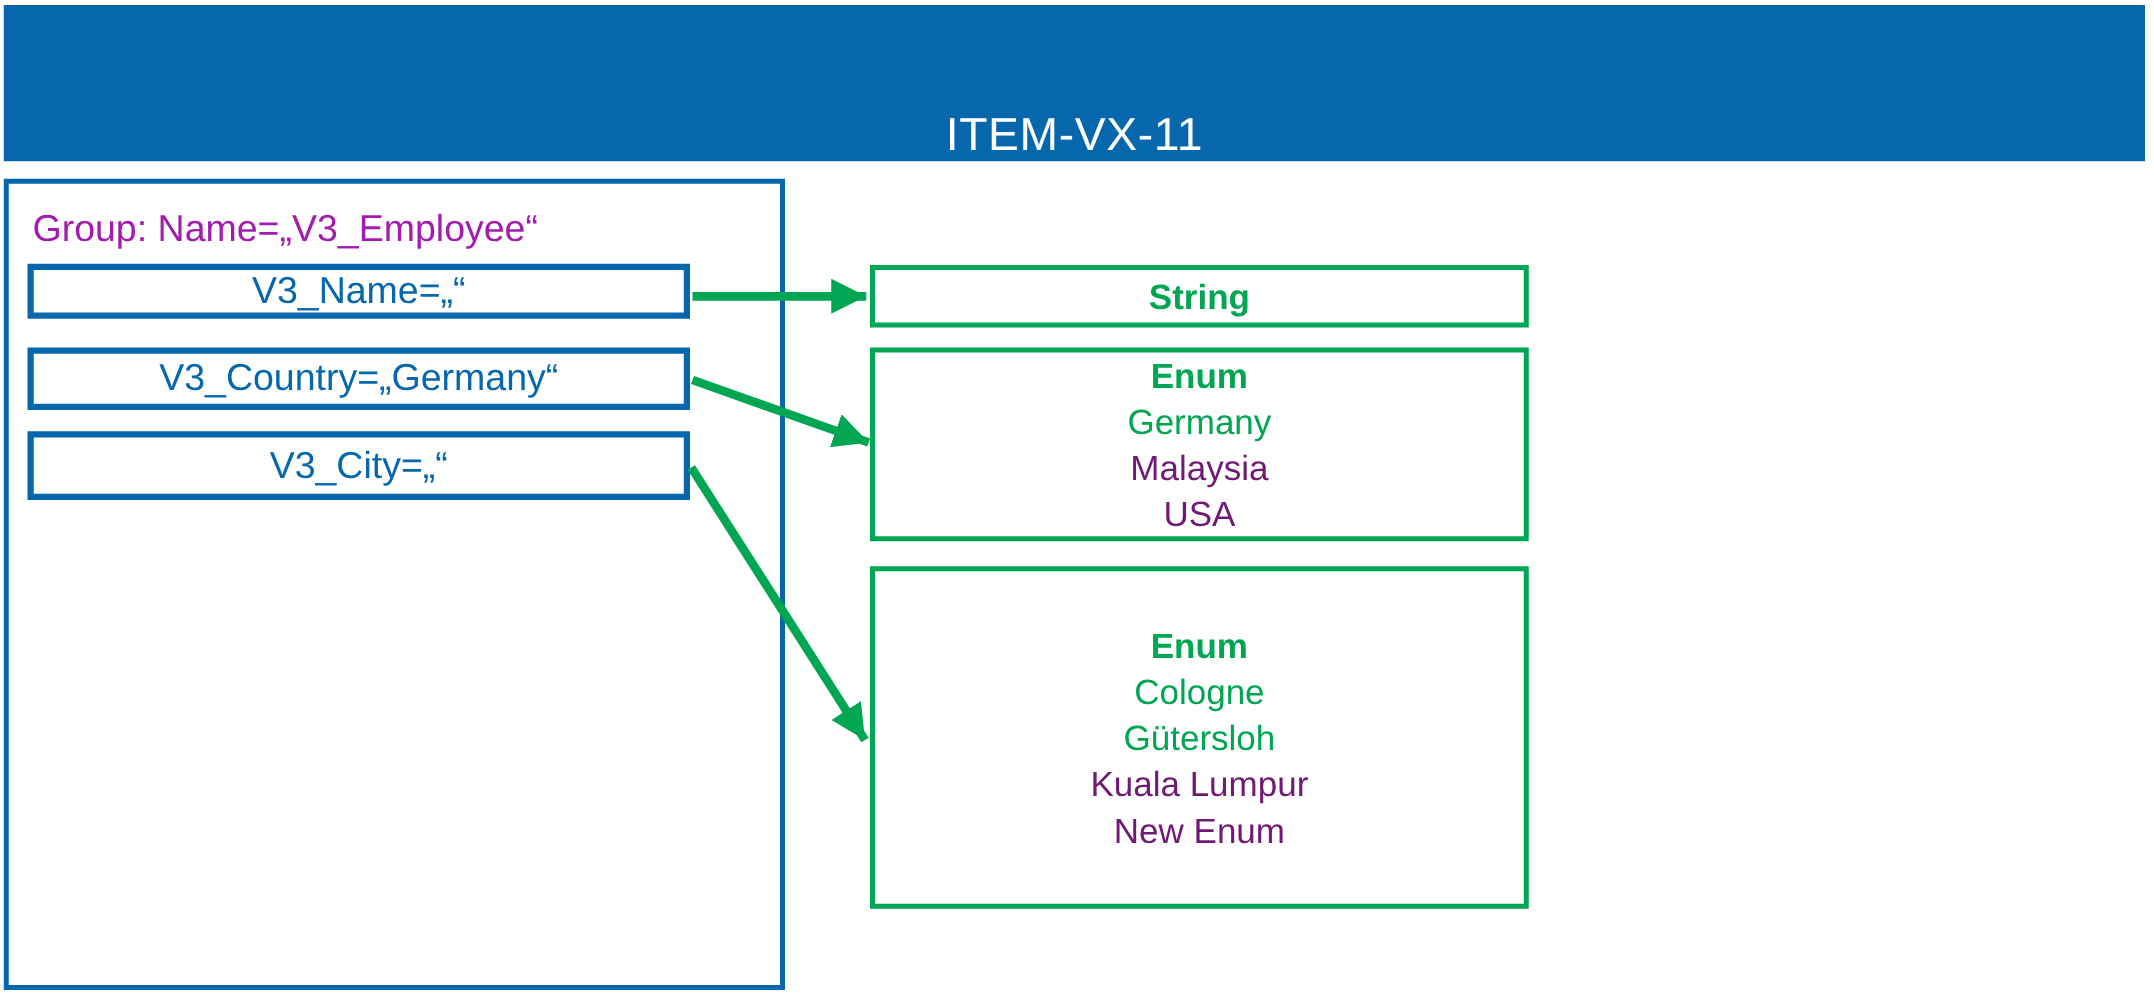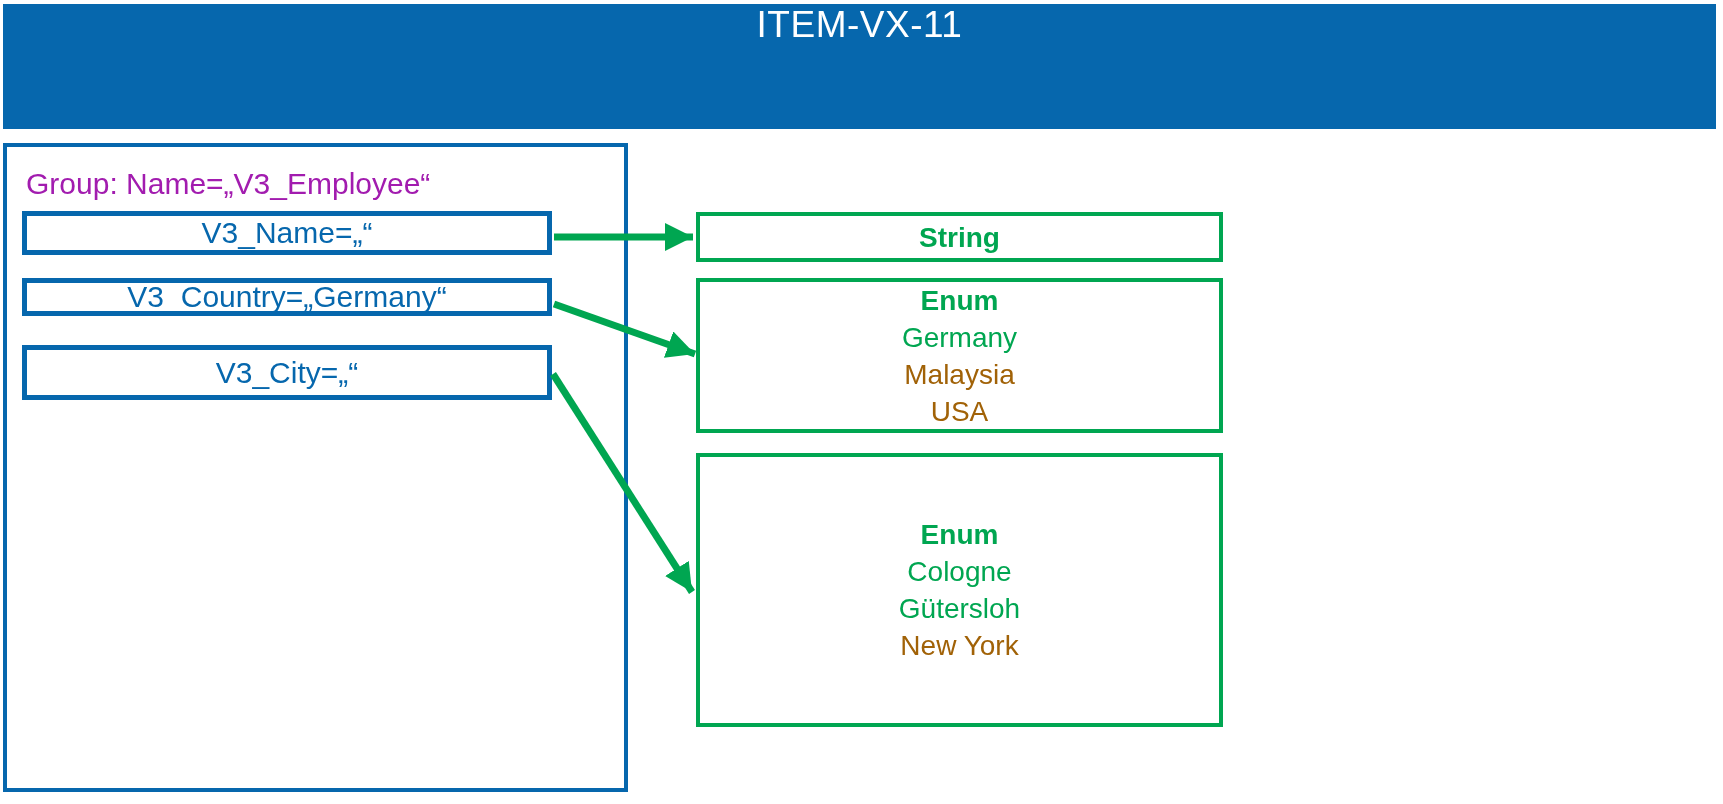--- a/index.html
+++ b/index.html
@@ -10,21 +10,21 @@
     background: #ffffff;
     font-family: "Liberation Sans", sans-serif;
     overflow: hidden;
   }
   
   .title-bar {
     position: absolute;
     left: 3px; top: 4px;
     width: 1713px; height: 125px;
     background: #0667ad;
-    display: flex; align-items: flex-start; justify-content: center;
+    display: flex; align-items: flex-end; justify-content: center;
   }
   .title-bar .title {
     color: #ffffff;
     font-size: 37px;
     letter-spacing: 0.5px;
     white-space: nowrap;
   }
   
   .group-box {
     position: absolute;
@@ -49,21 +49,21 @@
     width: 530px;
     border: 5px solid #0667ad;
     box-sizing: border-box;
     background: #ffffff;
     display: flex; align-items: center; justify-content: center;
     color: #0667ad;
     font-size: 30px;
     white-space: nowrap;
   }
   .field.f1 { top: 211px; height: 44px; }
-  .field.f2 { top: 278px; height: 38px; }
+  .field.f2 { top: 278px; height: 50px; }
   .field.f3 { top: 345px; height: 55px; justify-content: center; }
   
   .type-box {
     position: absolute;
     left: 696px;
     width: 527px;
     border: 4px solid #00a651;
     box-sizing: border-box;
     background: #ffffff;
     display: flex; flex-direction: column;
@@ -71,21 +71,21 @@
     color: #00a651;
     font-size: 28px;
     line-height: 37px;
     text-align: center;
   }
   .type-box.string-box { top: 212px; height: 50px; }
   .type-box.enum-country { top: 278px; height: 155px; }
   .type-box.enum-city { top: 453px; height: 274px; }
   .type-header { font-weight: bold; }
   .enum-value { white-space: nowrap; }
-  .enum-value.muted { color: #a16207; }
+  .enum-value.muted { color: #701a75; }
   
   svg.arrows {
     position: absolute;
     left: 0; top: 0;
     width: 1723px; height: 804px;
     pointer-events: none;
   }
 </style>
 </head>
 <body>
@@ -117,21 +117,22 @@
     <div class="type-header">Enum</div>
     <div class="enum-value">Germany</div>
     <div class="enum-value muted">Malaysia</div>
     <div class="enum-value muted">USA</div>
   </div>
 
   <div class="type-box enum-city">
     <div class="type-header">Enum</div>
     <div class="enum-value">Cologne</div>
     <div class="enum-value">Gütersloh</div>
-    <div class="enum-value muted">New York</div>
+    <div class="enum-value muted">Kuala Lumpur</div>
+    <div class="enum-value muted">New Enum</div>
   </div>
 
   <svg class="arrows" viewBox="0 0 1723 804" xmlns="http://www.w3.org/2000/svg">
     <defs>
       <marker id="ah" markerUnits="userSpaceOnUse" markerWidth="32" markerHeight="30" refX="28" refY="14" orient="auto">
         <path d="M0,0 L28,14 L0,28 Z" fill="#00a651"></path>
       </marker>
     </defs>
     <line x1="554" y1="237" x2="693" y2="237" stroke="#00a651" stroke-width="7" marker-end="url(#ah)"></line>
     <line x1="554" y1="304" x2="695" y2="354" stroke="#00a651" stroke-width="7" marker-end="url(#ah)"></line>

